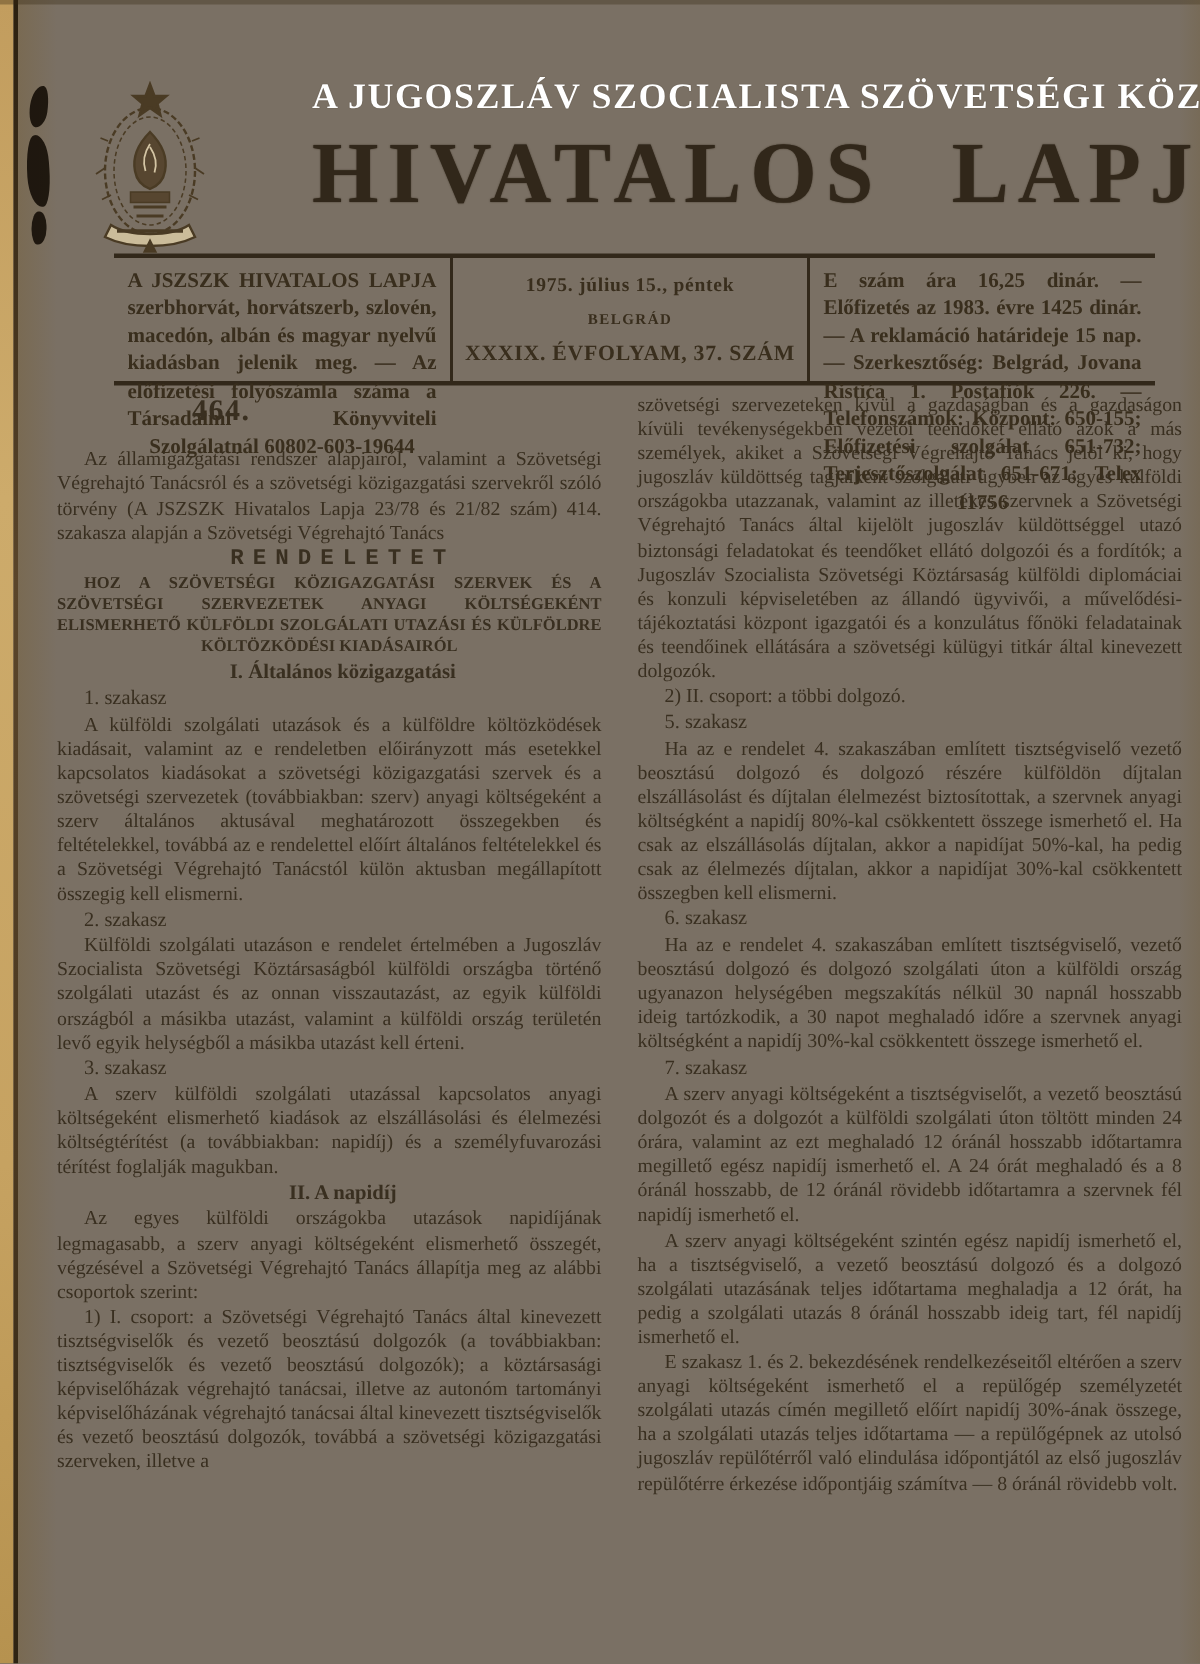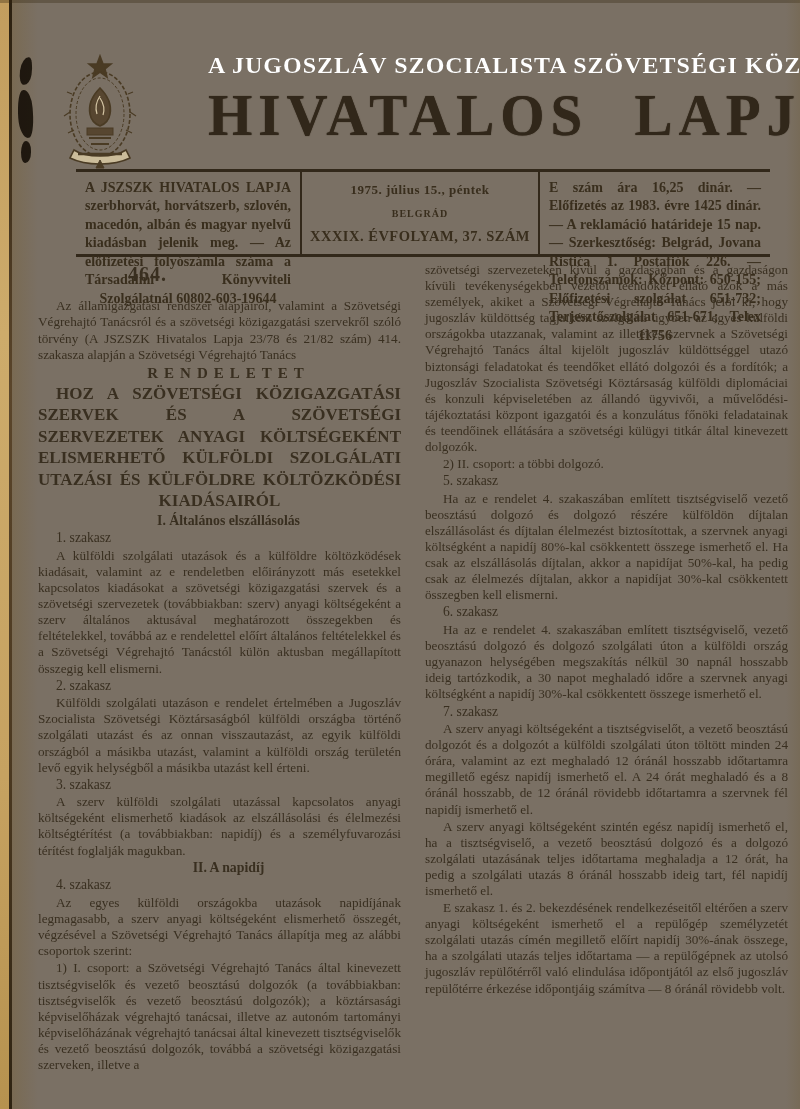--- a/index.html
+++ b/index.html
@@ -50,22 +50,22 @@
   .issue-date   { font-size:13px; letter-spacing:0.5px; }
   .issue-city   { font-size:10px; letter-spacing:1px; }
   .issue-volume { font-size:14.5px; letter-spacing:0.5px; }
 
   
   .body-area { position:absolute; left:38px; top:262px; right:12px; display:flex; gap:24px; }
   .col { width:363px; font-size:13.2px; line-height:1.22; text-align:justify; }
   .col p { margin:0 0 1px; text-indent:18px; }
   .col p.noindent { text-indent:0; }
   .art-num { font-size:20px; font-weight:bold; margin:0 0 12px 90px; letter-spacing:1px; }
-  .decree-h { text-align:center; font-weight:bold; font-size:15px; letter-spacing:6px; margin:15px 0 13px; text-indent:0; }
-  .decree-subject { font-weight:bold; font-size:17px; line-height:1.26; text-align:justify; text-align-last:center;
+  .decree-h { text-align:center; font-weight:bold; font-size:15px; letter-spacing:6px; margin:15px 0 13px; text-indent:0;font-family:Liberation Mono, monospace; }
+  .decree-subject { font-weight:bold; font-size:11px; line-height:1.26; text-align:justify; text-align-last:center;
     margin:0 0 6px; text-indent:0; }
   .chapter-h { text-align:center; font-weight:bold; font-size:13.8px; margin:17px 0 6px; text-indent:0; }
   .section-h { text-align:left; font-size:13.6px; margin:15px 0 7px; text-indent:0; }
   .gap-lg { margin-top:22px; }
 </style>
 </head>
 <body>
 
 <div class="page">
 
@@ -117,29 +117,28 @@
     <div class="info-cell cell-right">E szám ára 16,25 dinár. — Előfizetés az 1983. évre 1425 dinár. — A reklamáció határideje 15 nap. — Szerkesztőség: Belgrád, Jovana Ristića 1. Postafiók 226. — Telefonszámok: Központ: 650-155; Előfizetési szolgálat 651-732; Terjesztőszolgálat 651-671; Telex 11756</div>
   </div>
 
   <div class="body-area">
 
     <div class="col">
       <div class="art-num">464.</div>
       <p>Az államigazgatási rendszer alapjairól, valamint a Szövetségi Végrehajtó Tanácsról és a szövetségi közigazgatási szervekről szóló törvény (A JSZSZK Hivatalos Lapja 23/78 és 21/82 szám) 414. szakasza alapján a Szövetségi Végrehajtó Tanács</p>
       <p class="decree-h">RENDELETET</p>
       <p class="decree-subject">HOZ A SZÖVETSÉGI KÖZIGAZGATÁSI SZERVEK ÉS A SZÖVETSÉGI SZERVEZETEK ANYAGI KÖLTSÉGEKÉNT ELISMERHETŐ KÜLFÖLDI SZOLGÁLATI UTAZÁSI ÉS KÜLFÖLDRE KÖLTÖZKÖDÉSI KIADÁSAIRÓL</p>
-      <p class="chapter-h">I. Általános elszállásolás</p>
+      <p class="chapter-h">I. Általános közigazgatási</p>
       <p class="section-h">1. szakasz</p>
       <p>A külföldi szolgálati utazások és a külföldre költözködések kiadásait, valamint az e rendeletben előirányzott más esetekkel kapcsolatos kiadásokat a szövetségi közigazgatási szervek és a szövetségi szervezetek (továbbiakban: szerv) anyagi költségeként a szerv általános aktusával meghatározott összegekben és feltételekkel, továbbá az e rendelettel előírt általános feltételekkel és a Szövetségi Végrehajtó Tanácstól külön aktusban megállapított összegig kell elismerni.</p>
       <p class="section-h">2. szakasz</p>
       <p>Külföldi szolgálati utazáson e rendelet értelmében a Jugoszláv Szocialista Szövetségi Köztársaságból külföldi országba történő szolgálati utazást és az onnan visszautazást, az egyik külföldi országból a másikba utazást, valamint a külföldi ország területén levő egyik helységből a másikba utazást kell érteni.</p>
       <p class="section-h">3. szakasz</p>
       <p>A szerv külföldi szolgálati utazással kapcsolatos anyagi költségeként elismerhető kiadások az elszállásolási és élelmezési költségtérítést (a továbbiakban: napidíj) és a személyfuvarozási térítést foglalják magukban.</p>
       <p class="chapter-h gap-lg">II. A napidíj</p>
-      <p class="section-h">4. szakasz</p>
       <p>Az egyes külföldi országokba utazások napidíjának legmagasabb, a szerv anyagi költségeként elismerhető összegét, végzésével a Szövetségi Végrehajtó Tanács állapítja meg az alábbi csoportok szerint:</p>
       <p>1) I. csoport: a Szövetségi Végrehajtó Tanács által kinevezett tisztségviselők és vezető beosztású dolgozók (a továbbiakban: tisztségviselők és vezető beosztású dolgozók); a köztársasági képviselőházak végrehajtó tanácsai, illetve az autonóm tartományi képviselőházának végrehajtó tanácsai által kinevezett tisztségviselők és vezető beosztású dolgozók, továbbá a szövetségi közigazgatási szerveken, illetve a</p>
     </div>
 
     <div class="col">
       <p class="noindent">szövetségi szervezeteken kívül a gazdaságban és a gazdaságon kívüli tevékenységekben vezetői teendőket ellátó azok a más személyek, akiket a Szövetségi Végrehajtó Tanács jelöl ki, hogy jugoszláv küldöttség tagjaiként szolgálati ügyben az egyes külföldi országokba utazzanak, valamint az illetékes szervnek a Szövetségi Végrehajtó Tanács által kijelölt jugoszláv küldöttséggel utazó biztonsági feladatokat és teendőket ellátó dolgozói és a fordítók; a Jugoszláv Szocialista Szövetségi Köztársaság külföldi diplomáciai és konzuli képviseletében az állandó ügyvivői, a művelődési-tájékoztatási központ igazgatói és a konzulátus főnöki feladatainak és teendőinek ellátására a szövetségi külügyi titkár által kinevezett dolgozók.</p>
       <p>2) II. csoport: a többi dolgozó.</p>
       <p class="section-h gap-lg">5. szakasz</p>
       <p>Ha az e rendelet 4. szakaszában említett tisztségviselő vezető beosztású dolgozó és dolgozó részére külföldön díjtalan elszállásolást és díjtalan élelmezést biztosítottak, a szervnek anyagi költségként a napidíj 80%-kal csökkentett összege ismerhető el. Ha csak az elszállásolás díjtalan, akkor a napidíjat 50%-kal, ha pedig csak az élelmezés díjtalan, akkor a napidíjat 30%-kal csökkentett összegben kell elismerni.</p>
       <p class="section-h gap-lg">6. szakasz</p>

